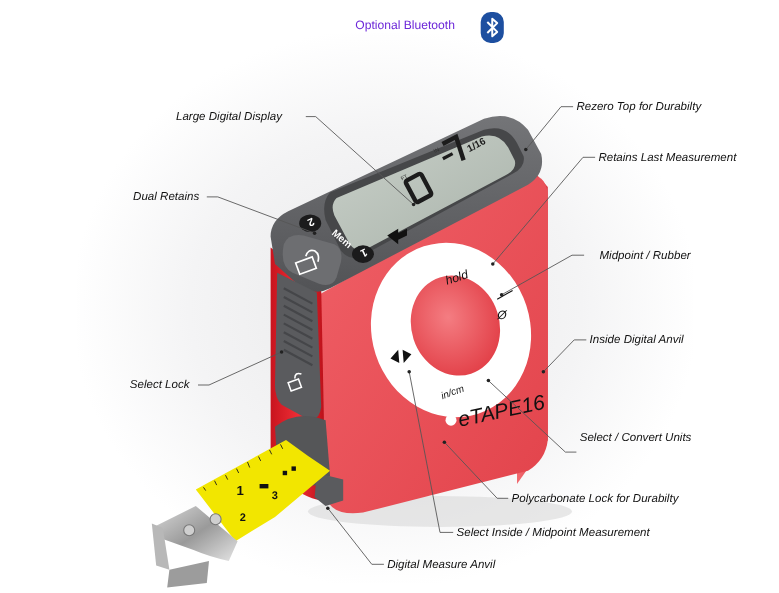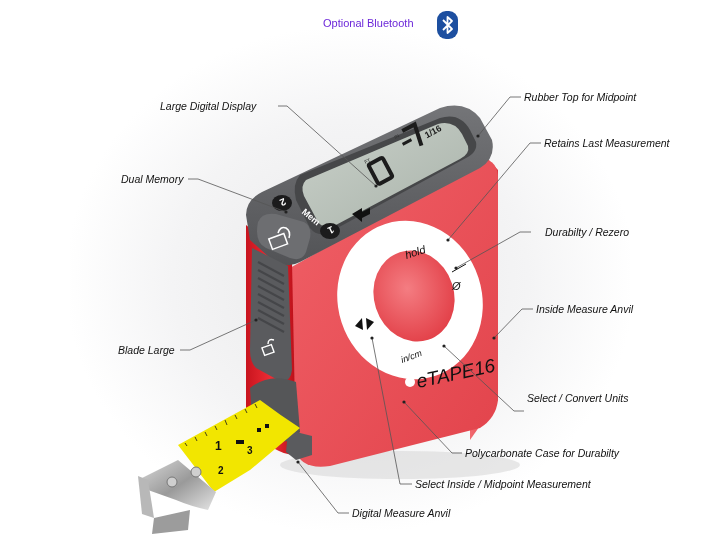--- a/index.html
+++ b/index.html
@@ -181,22 +181,22 @@
       <circle cx="456" cy="268" r="1.6"></circle>
     <circle cx="494" cy="338" r="1.6"></circle>
       <circle cx="444" cy="346" r="1.6"></circle>
     <circle cx="404" cy="402" r="1.6"></circle>
       <circle cx="372" cy="338" r="1.6"></circle>
     <circle cx="298" cy="462" r="1.6"></circle>
   </g>
 </svg>
 
 <span class="label" style="left:160px;top:100px">Large Digital Display</span>
-<span class="label" style="left:121px;top:173px">Dual Memory</span>
-<span class="label" style="left:118px;top:344px">Blade Large</span>
-<span class="label" style="left:524px;top:91px">Rubber Top for Midpoint</span>
+<span class="label" style="left:121px;top:173px">Dual Retains</span>
+<span class="label" style="left:118px;top:344px">Select Lock</span>
+<span class="label" style="left:524px;top:91px">Rezero Top for Durabilty</span>
 <span class="label" style="left:544px;top:137px">Retains Last Measurement</span>
-<span class="label" style="left:545px;top:226px">Durabilty / Rezero</span>
-<span class="label" style="left:536px;top:303px">Inside Measure Anvil</span>
+<span class="label" style="left:545px;top:226px">Midpoint / Rubber</span>
+<span class="label" style="left:536px;top:303px">Inside Digital Anvil</span>
 <span class="label" style="left:527px;top:392px">Select / Convert Units</span>
-<span class="label" style="left:465px;top:447px">Polycarbonate Case for Durabilty</span>
+<span class="label" style="left:465px;top:447px">Polycarbonate Lock for Durabilty</span>
 <span class="label" style="left:415px;top:478px">Select Inside / Midpoint Measurement</span>
 <span class="label" style="left:352px;top:507px">Digital Measure Anvil</span>
 
 </body></html>

